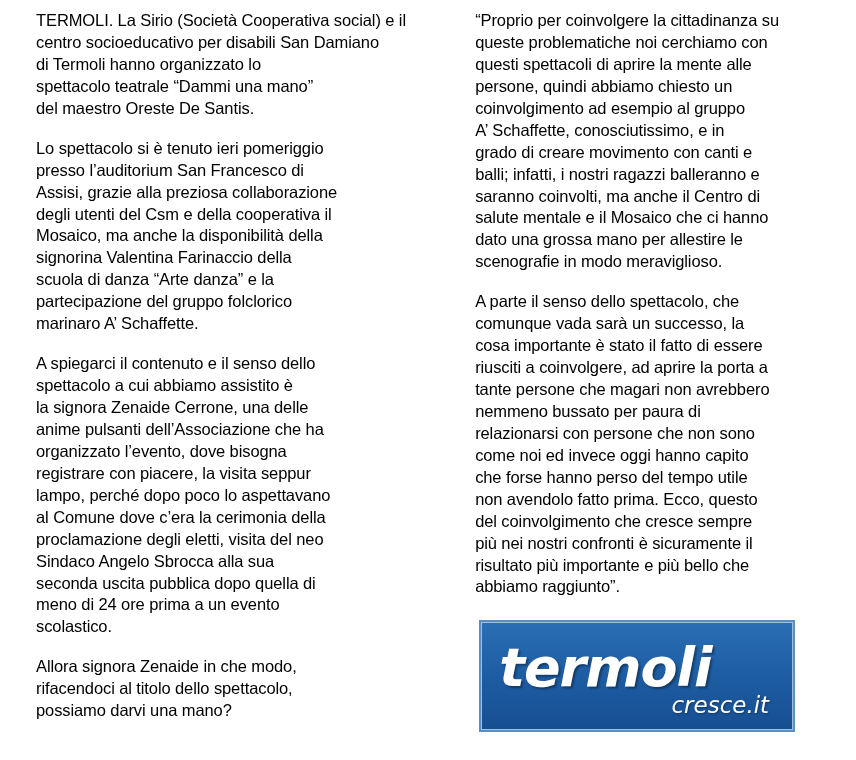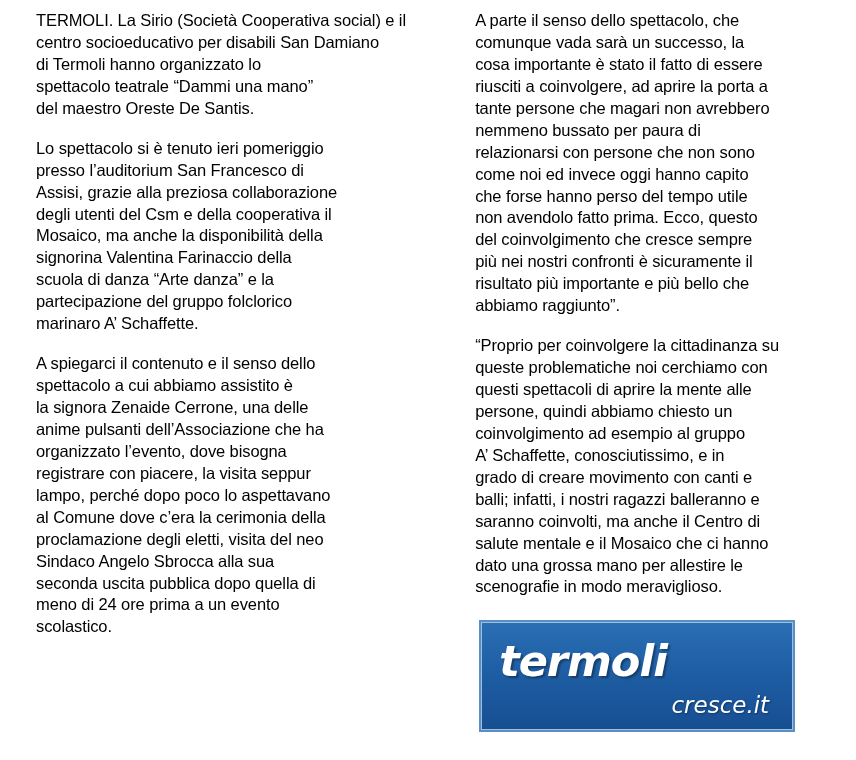--- a/index.html
+++ b/index.html
@@ -65,21 +65,21 @@
     box-sizing: border-box;
     box-shadow: 0 0 0 1px #9ec0e0 inset;
   }
   .logo-main {
     position: absolute;
     left: 18px;
     top: 14px;
     font-family: "DejaVu Sans", sans-serif;
     font-weight: bold;
     font-style: italic;
-    font-size: 43px;
+    font-size: 54px;
     color: #ffffff;
     letter-spacing: -1px;
     text-shadow: 2px 2px 2px rgba(0,0,0,0.35);
   }
   .logo-sub {
     position: absolute;
     right: 24px;
     bottom: 12px;
     font-family: "DejaVu Sans", sans-serif;
     font-style: italic;
@@ -116,49 +116,52 @@
 anime pulsanti dell’Associazione che ha
 organizzato l’evento, dove bisogna
 registrare con piacere, la visita seppur
  lampo, perché dopo poco lo aspettavano
  al Comune dove c’era la cerimonia della
  proclamazione degli eletti, visita del neo
 Sindaco Angelo Sbrocca alla sua
 seconda uscita pubblica dopo quella di
 meno di 24 ore prima a un evento
 scolastico.</p>
+      <p class="para">Allora signora Zenaide in che modo,
+rifacendoci al titolo dello spettacolo,
+possiamo darvi una mano?</p>
     </div>
 
     <div class="col col-right">
+      <p class="para">“Proprio per coinvolgere la cittadinanza su
+ queste problematiche noi cerchiamo con
+questi spettacoli di aprire la mente alle
+persone, quindi abbiamo chiesto un
+coinvolgimento ad esempio al gruppo
+A’ Schaffette, conosciutissimo, e in
+grado di creare movimento con canti e
+balli; infatti, i nostri ragazzi balleranno e
+saranno coinvolti, ma anche il Centro di
+salute mentale e il Mosaico che ci hanno
+dato una grossa mano per allestire le
+scenografie in modo meraviglioso.</p>
       <p class="para">A parte il senso dello spettacolo, che
 comunque vada sarà un successo, la
 cosa importante è stato il fatto di essere
 riusciti a coinvolgere, ad aprire la porta a
 tante persone che magari non avrebbero
  nemmeno bussato per paura di
 relazionarsi con persone che non sono
  come noi ed invece oggi hanno capito
 che forse hanno perso del tempo utile
 non avendolo fatto prima. Ecco, questo
 del coinvolgimento che cresce sempre
 più nei nostri confronti è sicuramente il
  risultato più importante e più bello che
 abbiamo raggiunto”.</p>
-      <p class="para">“Proprio per coinvolgere la cittadinanza su
- queste problematiche noi cerchiamo con
-questi spettacoli di aprire la mente alle
-persone, quindi abbiamo chiesto un
-coinvolgimento ad esempio al gruppo
-A’ Schaffette, conosciutissimo, e in
-grado di creare movimento con canti e
-balli; infatti, i nostri ragazzi balleranno e
-saranno coinvolti, ma anche il Centro di
-salute mentale e il Mosaico che ci hanno
-dato una grossa mano per allestire le
-scenografie in modo meraviglioso.</p>
 
       <div class="logo-wrap">
         <div class="logo">
           <span class="logo-main">termoli</span>
           <span class="logo-sub">cresce.it</span>
         </div>
       </div>
     </div>
 
   </div>

